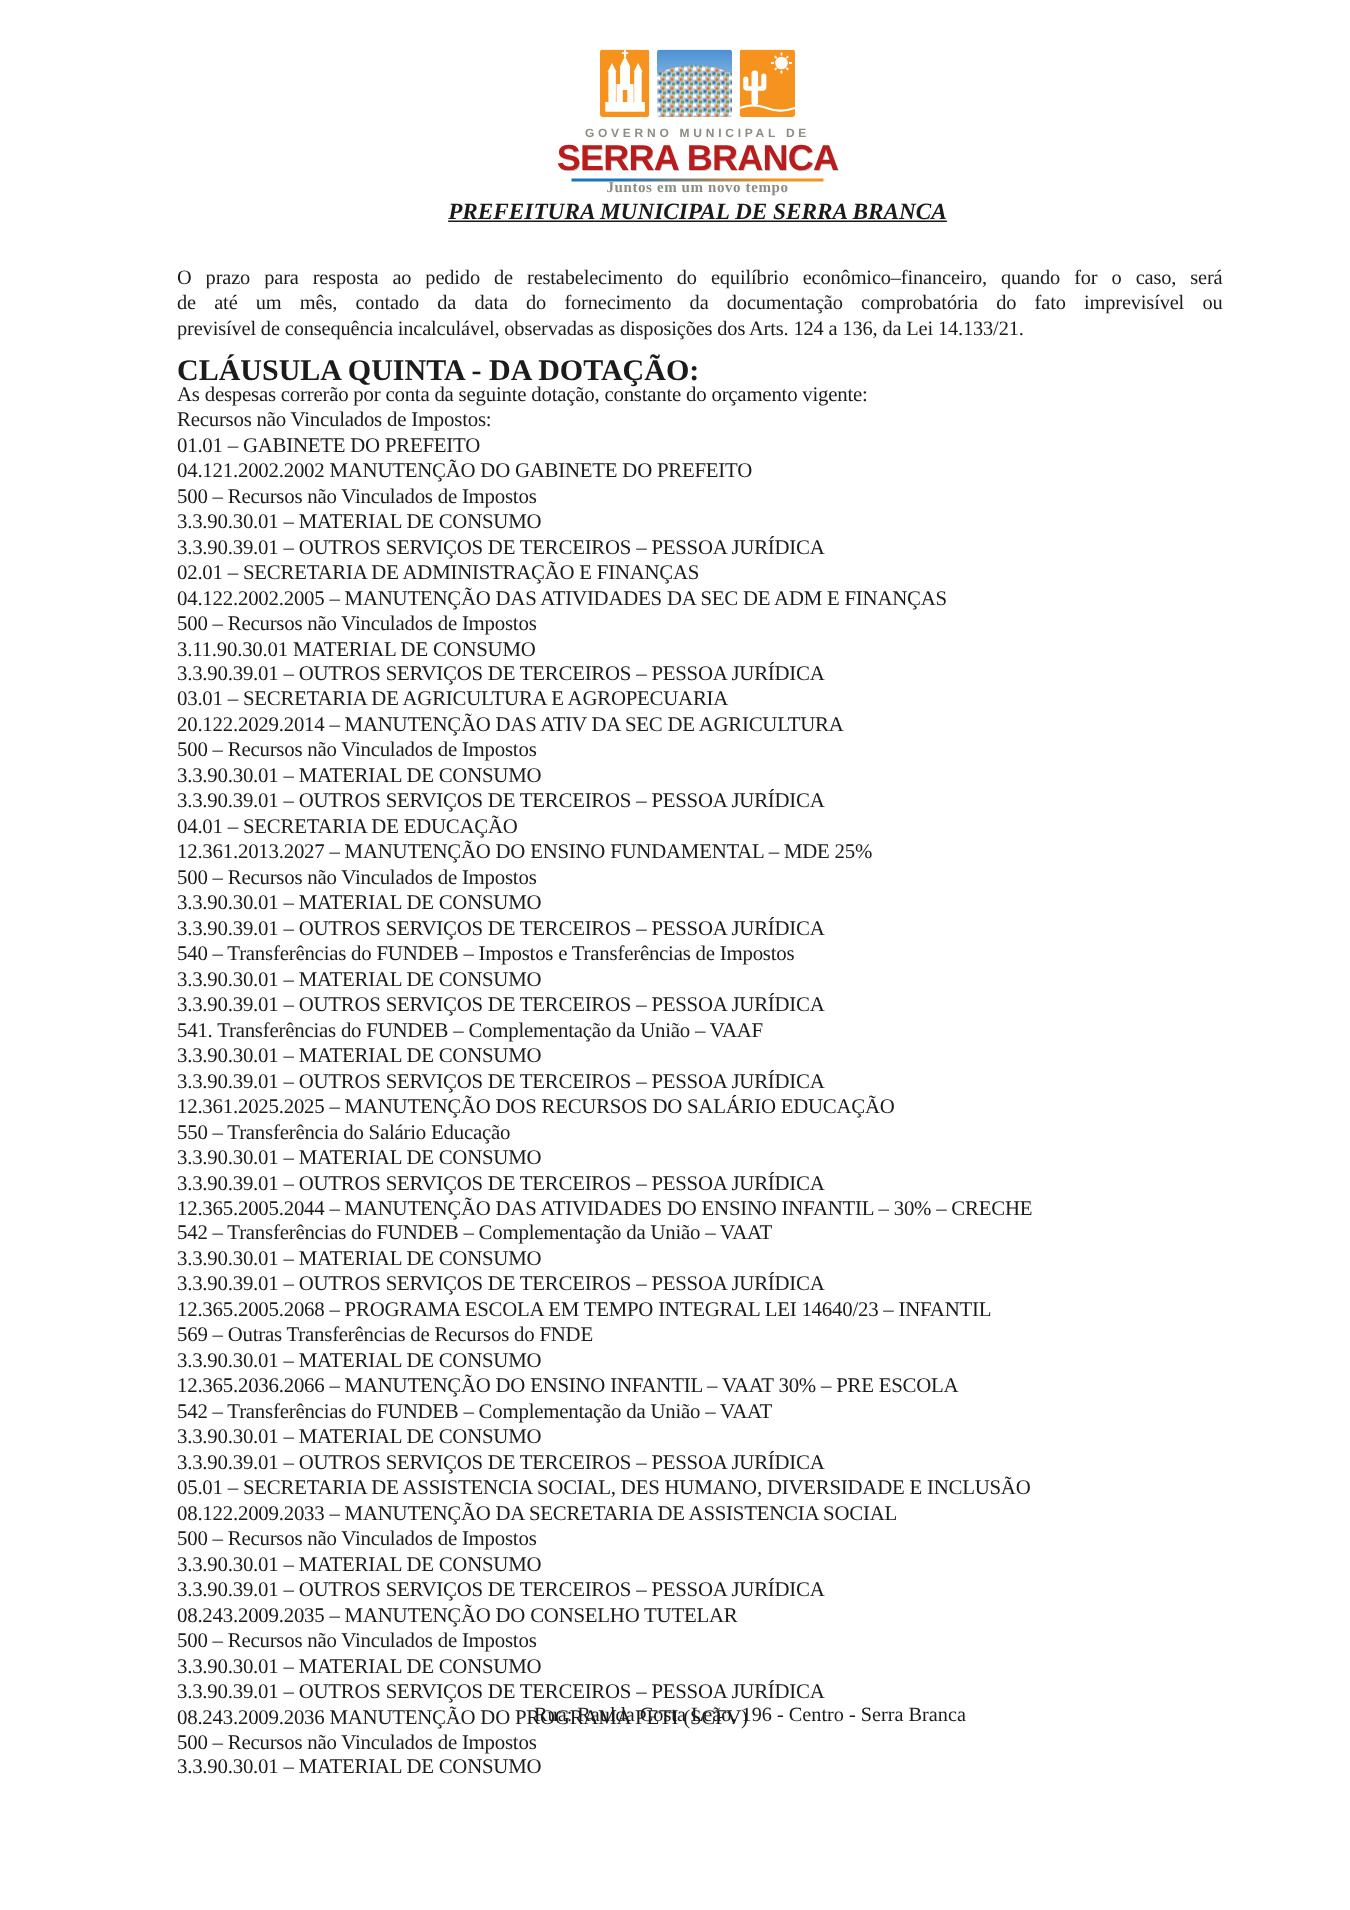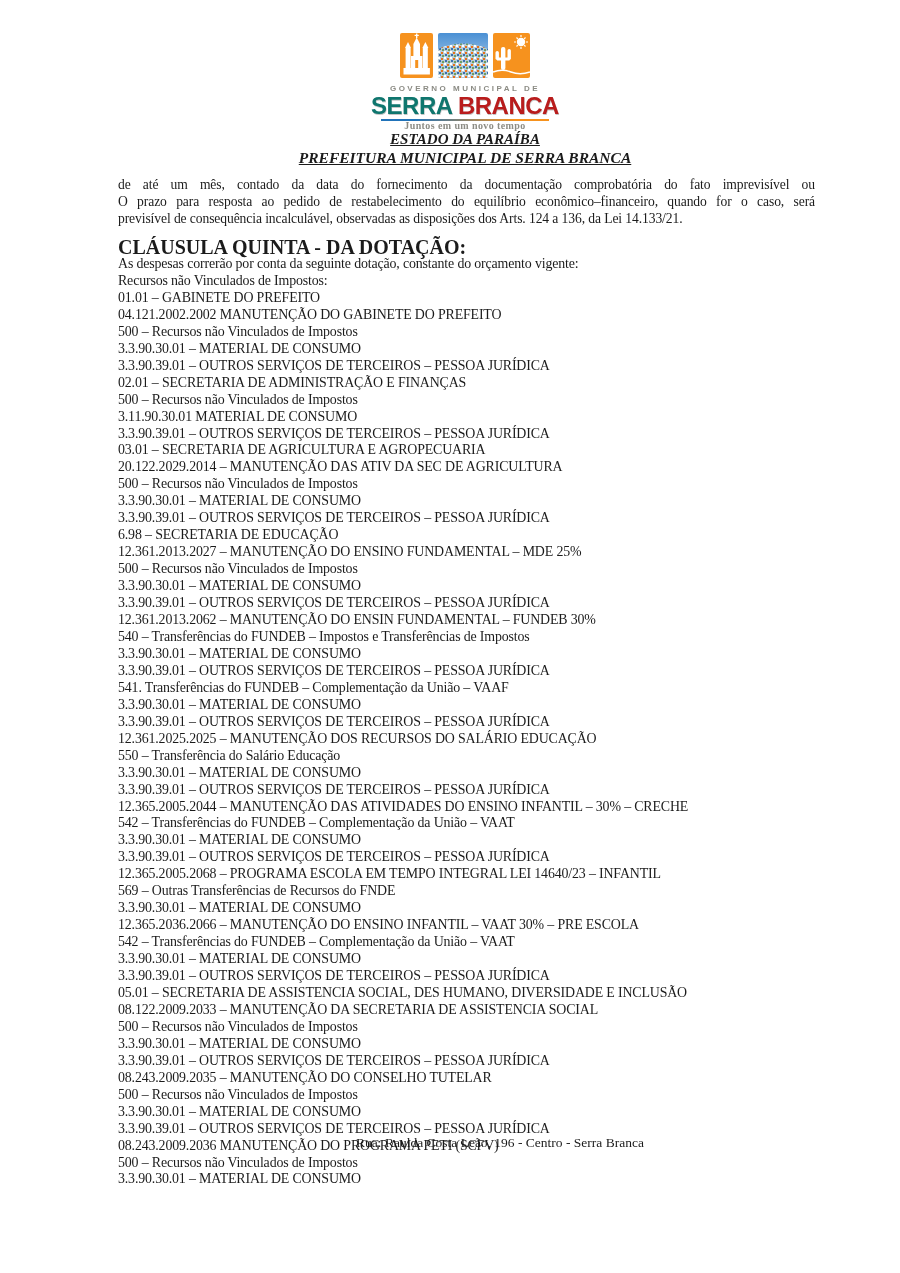--- a/index.html
+++ b/index.html
@@ -15,21 +15,21 @@
   .tile svg { display:block; }
   .gov-label {
     margin-top:6px; font-family:"Liberation Sans", sans-serif;
     font-size:8px; font-weight:bold; letter-spacing:2.5px; color:#8c8c85;
   }
   .wordmark {
     font-family:"Liberation Sans", sans-serif; font-weight:bold;
     font-size:24px; line-height:1; letter-spacing:-0.5px; margin-top:1px;
     text-shadow:0.5px 1px 0 rgba(90,90,90,0.35);
   }
-  .wordmark .w-blue  { color:#0f766e; }
+  .wordmark .w-blue  { color:#b91c1c; }
   .wordmark .w-orange{ color:#b91c1c; }
   .grad-rule { width:168px; height:2px; margin:1px auto 0; background:linear-gradient(90deg,#2173b9 20%,#f6921e 80%); }
   .tagline {
     font-family:Liberation Serif, serif; font-size:10px; font-weight:bold;
     color:#8c8c85; letter-spacing:0.4px; margin-top:0; line-height:10px;
   }
   .state-title {
     font-size:15px; font-weight:bold; font-style:italic;
     text-decoration:underline; line-height:15px; margin-top:1px;
   }
@@ -123,56 +123,55 @@
 
     <div class="gov-label">GOVERNO MUNICIPAL DE</div>
 
     <div class="wordmark">
       <span class="w-blue">SERRA</span><span> </span><span class="w-orange">BRANCA</span>
     </div>
 
     <div class="grad-rule"></div>
     <div class="tagline">Juntos em um novo tempo</div>
 
-    <div class="state-title">ESTADO DA PARAÍBA</div>
     <div class="muni-title">PREFEITURA MUNICIPAL DE SERRA BRANCA</div>
   </div>
 
   <div class="content">
     <div class="intro-para">
+        <div class="para-line">O prazo para resposta ao pedido de restabelecimento do equilíbrio econômico–financeiro, quando for o caso, será</div>
         <div class="para-line">de até um mês, contado da data do fornecimento da documentação comprobatória do fato imprevisível ou</div>
-        <div class="para-line">O prazo para resposta ao pedido de restabelecimento do equilíbrio econômico–financeiro, quando for o caso, será</div>
         <div class="para-line">previsível de consequência incalculável, observadas as disposições dos Arts. 124 a 136, da Lei 14.133/21.</div>
       </div>
 
     <div class="clause-heading">CLÁUSULA QUINTA - DA DOTAÇÃO:</div>
     <div class="doc-line">As despesas correrão por conta da seguinte dotação, constante do orçamento vigente:</div>
 
     <div>
         <div class="doc-line">Recursos não Vinculados de Impostos:</div>
         <div class="doc-line">01.01 – GABINETE DO PREFEITO</div>
         <div class="doc-line">04.121.2002.2002 MANUTENÇÃO DO GABINETE DO PREFEITO</div>
         <div class="doc-line">500 – Recursos não Vinculados de Impostos</div>
         <div class="doc-line">3.3.90.30.01 – MATERIAL DE CONSUMO</div>
         <div class="doc-line">3.3.90.39.01 – OUTROS SERVIÇOS DE TERCEIROS – PESSOA JURÍDICA</div>
         <div class="doc-line">02.01 – SECRETARIA DE ADMINISTRAÇÃO E FINANÇAS</div>
+        <div class="doc-line">04.122.2002.2005 – MANUTENÇÃO DAS ATIVIDADES DA SEC DE ADM E FINANÇAS</div>
         <div class="doc-line">500 – Recursos não Vinculados de Impostos</div>
         <div class="doc-line">3.11.90.30.01 MATERIAL DE CONSUMO</div>
         <div class="doc-line">3.3.90.39.01 – OUTROS SERVIÇOS DE TERCEIROS – PESSOA JURÍDICA</div>
         <div class="doc-line">03.01 – SECRETARIA DE AGRICULTURA E AGROPECUARIA</div>
         <div class="doc-line">20.122.2029.2014 – MANUTENÇÃO DAS ATIV DA SEC DE AGRICULTURA</div>
         <div class="doc-line">500 – Recursos não Vinculados de Impostos</div>
         <div class="doc-line">3.3.90.30.01 – MATERIAL DE CONSUMO</div>
         <div class="doc-line">3.3.90.39.01 – OUTROS SERVIÇOS DE TERCEIROS – PESSOA JURÍDICA</div>
-        <div class="doc-line">6.98 – SECRETARIA DE EDUCAÇÃO</div>
+        <div class="doc-line">04.01 – SECRETARIA DE EDUCAÇÃO</div>
         <div class="doc-line">12.361.2013.2027 – MANUTENÇÃO DO ENSINO FUNDAMENTAL – MDE 25%</div>
         <div class="doc-line">500 – Recursos não Vinculados de Impostos</div>
         <div class="doc-line">3.3.90.30.01 – MATERIAL DE CONSUMO</div>
         <div class="doc-line">3.3.90.39.01 – OUTROS SERVIÇOS DE TERCEIROS – PESSOA JURÍDICA</div>
-        <div class="doc-line">12.361.2013.2062 – MANUTENÇÃO DO ENSIN FUNDAMENTAL – FUNDEB 30%</div>
         <div class="doc-line">540 – Transferências do FUNDEB – Impostos e Transferências de Impostos</div>
         <div class="doc-line">3.3.90.30.01 – MATERIAL DE CONSUMO</div>
         <div class="doc-line">3.3.90.39.01 – OUTROS SERVIÇOS DE TERCEIROS – PESSOA JURÍDICA</div>
         <div class="doc-line">541. Transferências do FUNDEB – Complementação da União – VAAF</div>
         <div class="doc-line">3.3.90.30.01 – MATERIAL DE CONSUMO</div>
         <div class="doc-line">3.3.90.39.01 – OUTROS SERVIÇOS DE TERCEIROS – PESSOA JURÍDICA</div>
         <div class="doc-line">12.361.2025.2025 – MANUTENÇÃO DOS RECURSOS DO SALÁRIO EDUCAÇÃO</div>
         <div class="doc-line">550 – Transferência do Salário Educação</div>
         <div class="doc-line">3.3.90.30.01 – MATERIAL DE CONSUMO</div>
         <div class="doc-line">3.3.90.39.01 – OUTROS SERVIÇOS DE TERCEIROS – PESSOA JURÍDICA</div>

